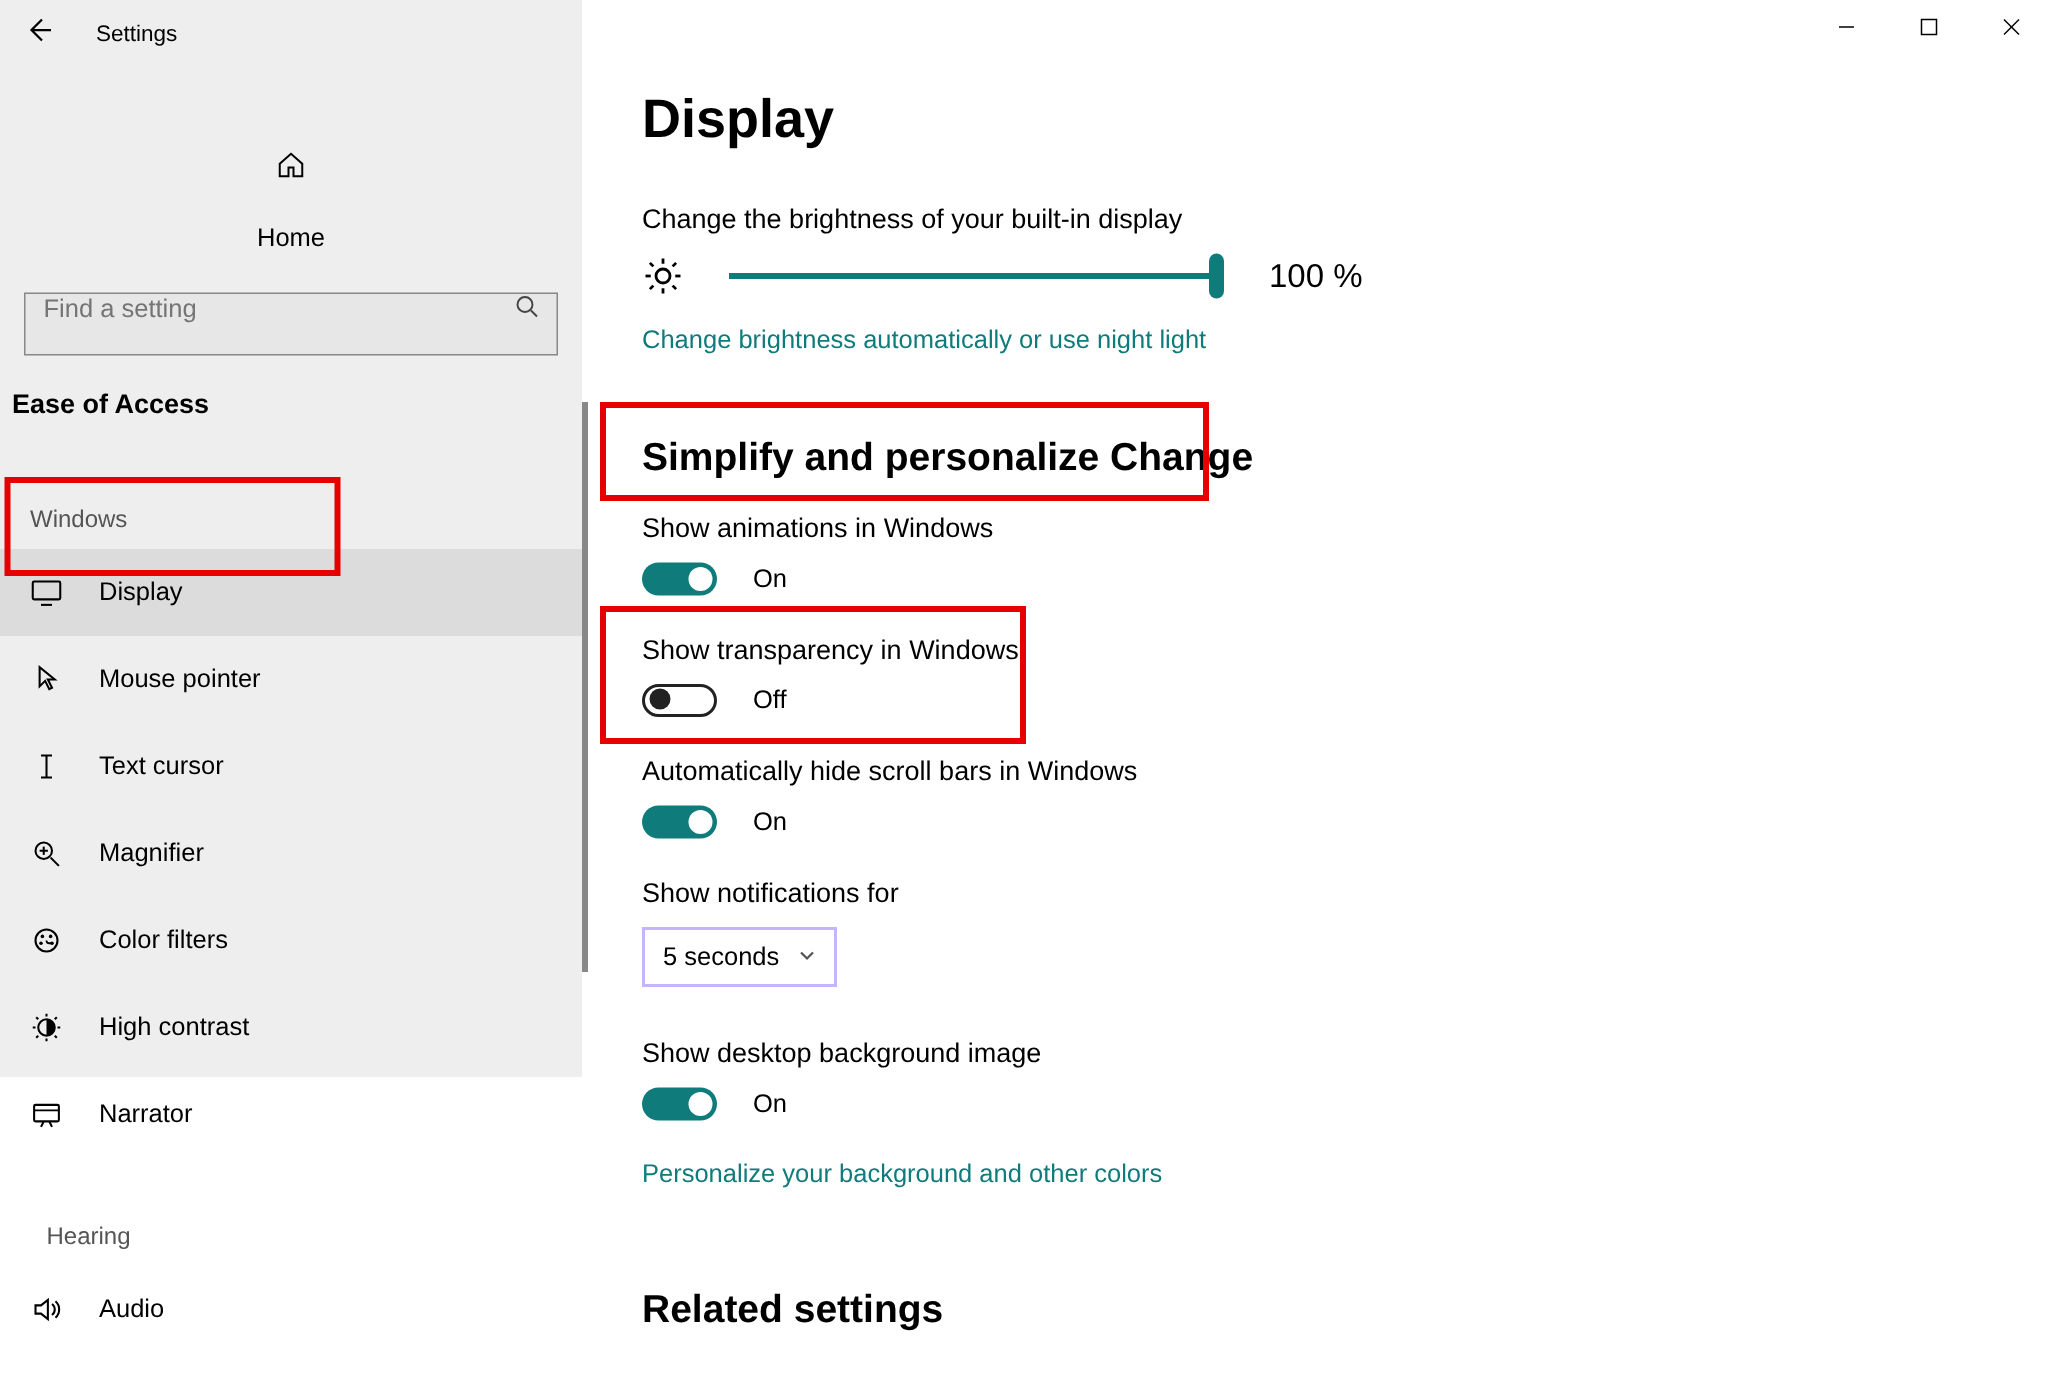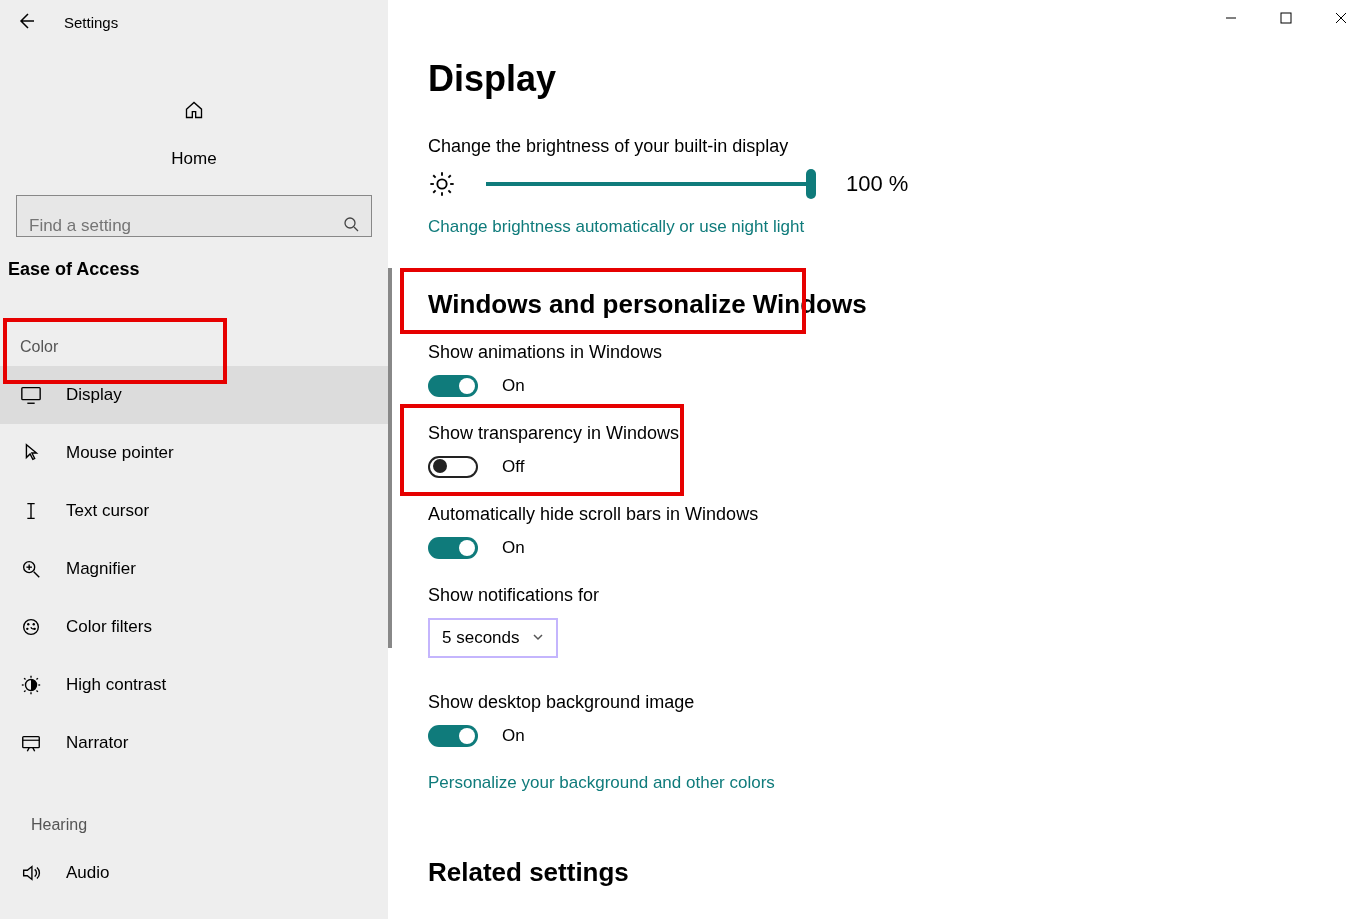--- a/index.html
+++ b/index.html
@@ -1,27 +1,27 @@
 <!DOCTYPE html>
 <html><head>
 <meta charset="utf-8">
 <style>
 * { box-sizing: border-box; margin: 0; padding: 0; font-family: "Segoe UI", Tahoma, sans-serif; }
 html, body { width: 1368px; height: 919px; overflow: hidden; background: #fff; }
 .window { width: 1368px; height: 919px; display: flex; position: relative; }
 .titlebar { position: absolute; top: 0; right: 0; display: flex; gap: 0; height: 36px; }
 .titlebar .tb-btn { width: 55px; height: 36px; display: flex; align-items: center; justify-content: center; font-size: 14px; color: #000; cursor: pointer; }
-.sidebar { width: 388px; height: 919px; background: #eeeeee; padding: 0; }
+.sidebar { width: 388px; height: 718px; background: #eeeeee; padding: 0; }
 .sb-header { display: flex; align-items: center; height: 44px; padding-left: 16px; gap: 20px; }
 .sb-back { width: 28px; font-size: 20px; line-height: 1; }
 .sb-title { font-size: 15px; }
 .sb-home { display: flex; align-items: center; gap: 24px; padding: 12px 20px; margin-top: 44px; cursor: pointer; flex-direction: column; }
 .sb-home svg { width: 20px; height: 20px; }
 .sb-home span { font-size: 17px; }
-.search-box { margin: 14px 16px 0 16px; border: 1px solid #888; background: #e7e7e7; height: 42px; display: flex; align-items: flex-end; padding: 0 12px; justify-content: space-between; }
+.search-box { margin: 14px 16px 0 16px; border: 1px solid #888; background: #e7e7e7; height: 42px; display: flex; align-items: flex-start; padding: 0 12px; justify-content: space-between; }
 .search-box input { border: none; background: transparent; font-size: 17px; outline: none; color: #444; width: 300px; }
 .search-box .sicon { font-size: 16px; color: #444; }
 .sb-cat { font-weight: 600; font-size: 18px; padding: 22px 20px 0 8px; }
 .sb-group { font-size: 16px; color: #555; padding: 58px 20px 10px 20px; }
 .sb-group.hear { padding-top: 44px; padding-left: 31px; }
 .sb-item { display: flex; align-items: center; gap: 24px; padding: 0 20px; height: 58px; cursor: pointer; font-size: 17px; }
 .sb-item svg, .sb-item .iicon { width: 22px; height: 22px; flex-shrink:0; display:flex; align-items:center; justify-content:center; }
 .sb-item.selected { background: #dcdcdc; }
 .hl-red { position: absolute; border: 4px solid #e60000; pointer-events: none; }
 .main { flex: 1; padding: 58px 40px 0 40px; position: relative; }
@@ -94,21 +94,21 @@
       <span class="sicon">
         <svg width="16" height="16" viewBox="0 0 16 16">
             <circle cx="7" cy="7" r="5" fill="none" stroke="#444" stroke-width="1.3"></circle>
             <line x1="11" y1="11" x2="15" y2="15" stroke="#444" stroke-width="1.3"></line>
           </svg>
       </span>
     </div>
 
     <div class="sb-cat">Ease of Access</div>
 
-    <div class="sb-group">Color</div>
+    <div class="sb-group">Windows</div>
 
     <div class="sb-item selected">
       <span class="iicon">
         <svg viewBox="0 0 24 24" width="22" height="22">
             <rect x="2" y="4" width="20" height="13" rx="1" fill="none" stroke="#000" stroke-width="1.5"></rect>
             <line x1="8" y1="21" x2="16" y2="21" stroke="#000" stroke-width="1.5"></line>
           </svg>
       </span>
       <span>Display</span>
     </div>
@@ -224,21 +224,21 @@
           </svg>
       </span>
       <div class="slider">
         <div class="track"></div>
           <div class="thumb"></div>
       </div>
       <span class="slider-val">100 %</span>
     </div>
     <a class="link">Change brightness automatically or use night light</a>
 
-    <h2 class="section-h">Windows and personalize Windows</h2>
+    <h2 class="section-h">Simplify and personalize Change</h2>
 
     <div class="lbl">Show animations in Windows</div>
     <div class="toggle-row">
       <div class="toggle on">
           <div class="knob"></div>
         </div>
       <span class="toggle-lbl">On</span>
     </div>
 
     <div class="lbl">Show transparency in Windows</div>

